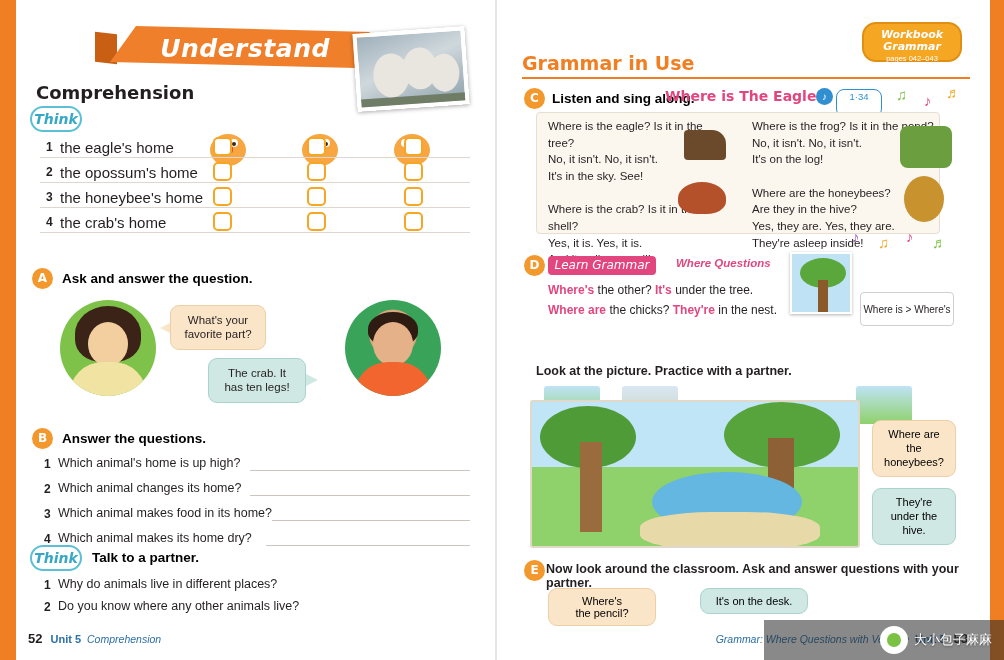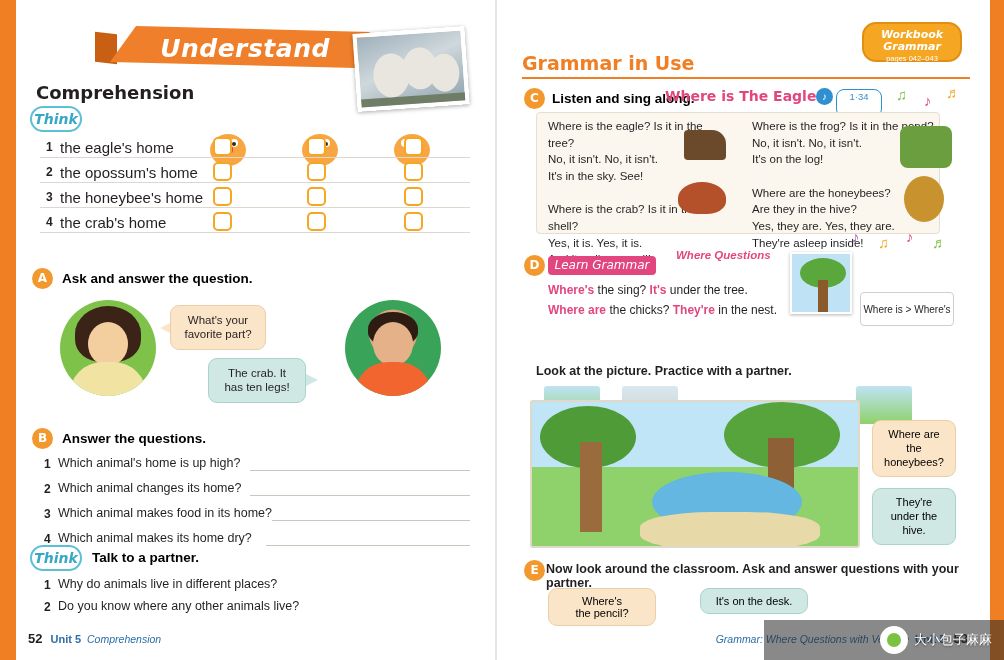--- a/index.html
+++ b/index.html
@@ -168,21 +168,21 @@
   }
   .note { position:absolute; font-size:15px; }
 
   .learn-grammar-bar {
     position:absolute; left:548px; top:256px; width:108px; height:19px;
     background:#e2467f; border-radius:4px; color:#fff; font-size:12px;
     font-weight:normal; text-align:center; line-height:19px; font-style:italic;
     font-family:"DejaVu Sans", sans-serif;
   }
   .where-questions {
-    position:absolute; left:676px; top:249px; font-size:11.5px; color:#e2467f; font-style:italic; font-weight:bold;
+    position:absolute; left:676px; top:257px; font-size:11.5px; color:#e2467f; font-style:italic; font-weight:bold;
   }
   .gram-ex { position:absolute; font-size:12px; color:#231f20; }
   .pink { color:#e2467f; font-weight:bold; }
 
   .tree-thumb {
     position:absolute; left:790px; top:252px; width:62px; height:62px;
     background:#bfe3f5; border:2px solid #fff; box-shadow:0 1px 3px rgba(0,0,0,.3);
     overflow:hidden;
   }
   .tree-thumb .trunk { position:absolute; left:26px; top:26px; width:10px; height:36px; background:#8a5a2b; }
@@ -404,21 +404,21 @@
 <div style="position:absolute; left:678px; top:182px; width:48px; height:32px; background:#b4502a; border-radius:50% 50% 40% 40%;"></div>
 <div style="position:absolute; left:900px; top:126px; width:52px; height:42px; background:#6b9e3f; border-radius:8px;"></div>
 <div style="position:absolute; left:904px; top:176px; width:40px; height:46px; background:#c8922f; border-radius:50%;"></div>
 
 <div class="circ-letter" style="left:524px; top:255px;">D</div>
 <div class="learn-grammar-bar">Learn Grammar</div>
 <div class="where-questions">Where Questions</div>
 
 <div class="gram-ex" style="left:548px; top:283px;">
   <span class="pink">Where's</span>
-  <span>the sing?</span>
+  <span>the other?</span>
   <span class="pink">It's</span>
   <span>under the tree.</span>
 </div>
 <div class="gram-ex" style="left:548px; top:303px;">
   <span class="pink">Where are</span>
   <span>the chicks?</span>
   <span class="pink">They're</span>
   <span>in the nest.</span>
 </div>
 

